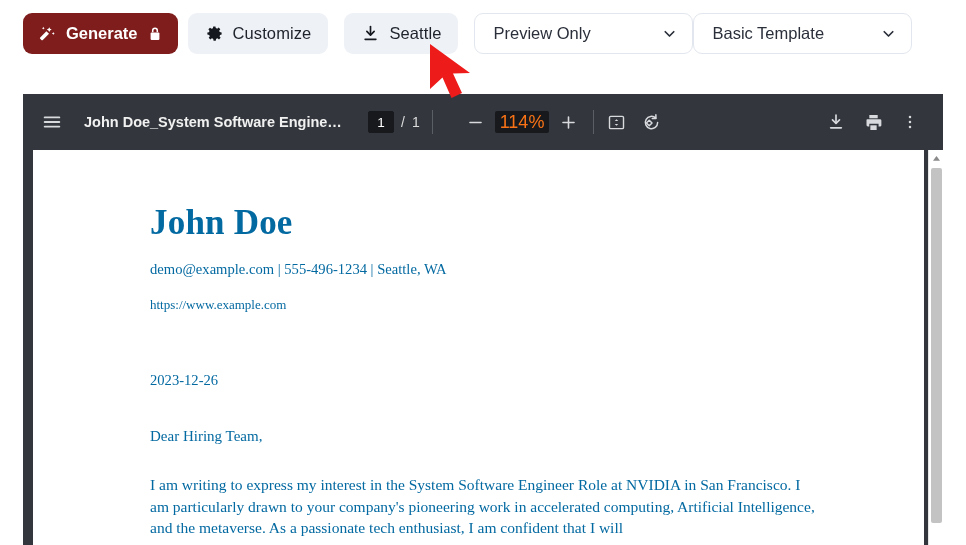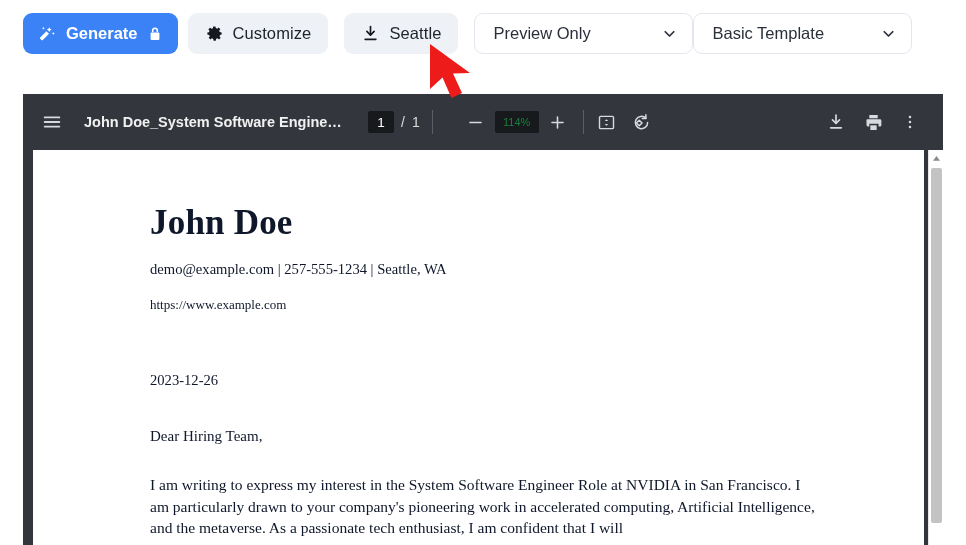--- a/index.html
+++ b/index.html
@@ -36,21 +36,21 @@
     gap: 9px;
     padding: 0 17px;
     box-sizing: border-box;
     font-size: 16.5px;
     cursor: pointer;
     user-select: none;
     white-space: nowrap;
     border: none;
   }
   .btn-generate {
-    background: #3b82f6;
+    background: #7f1d1d;
     color: #ffffff;
     font-weight: 700;
     margin-right: 10px;
     padding: 0 15px;
   }
   .btn-plain {
     background: #eef1f6;
     color: #1d222b;
     font-weight: 400;
     margin-right: 16px;
@@ -143,22 +143,22 @@
   .zoom-btn {
     width: 26px; height: 26px;
     display: inline-flex; align-items: center; justify-content: center;
     cursor: pointer; flex: none;
   }
   #zoom-level {
     min-width: 44px;
     height: 22px;
     background: #17191c;
     border-radius: 2px;
-    color: #15803d;
-    font-size: 11px;
+    color: #f97316;
+    font-size: 18px;
     display: inline-flex;
     align-items: center;
     justify-content: center;
     padding: 0 5px;
     box-sizing: border-box;
     cursor: text;
   }
   #zoom-controls { display: flex; align-items: center; gap: 6px; margin-left: 18px; }
   #pdf-toolbar-right { margin-left: auto; display: flex; align-items: center; gap: 17px; padding-right: 10px; }
   .tool-icon { cursor: pointer; display: inline-flex; }
@@ -180,21 +180,21 @@
     height: 395px;
     background: #ffffff;
     overflow: hidden;
   }
   #resume-content {
     position: absolute;
     left: 117px;
     top: 0;
     width: 700px;
     font-family: "Liberation Serif", serif;
-    color: #0f172a;
+    color: #0369a1;
   }
   #candidate-name {
     font-size: 35px;
     font-weight: 700;
     margin: 0;
     padding-top: 53px;
     letter-spacing: .2px;
   }
   #contact-line {
     font-size: 14.6px;
@@ -399,21 +399,21 @@
         </svg>
       </span>
     </span>
 
   </div>
 
   <div id="pdf-canvas-area">
     <div id="document-page">
       <div id="resume-content">
         <div id="candidate-name">John Doe</div>
-        <div id="contact-line">demo@example.com  | 257-555-1234  | Seattle, WA</div>
+        <div id="contact-line">demo@example.com  | 555-496-1234  | Seattle, WA</div>
         <div id="website-line">https://www.example.com</div>
         <div id="letter-date">2023-12-26</div>
         <div id="letter-greeting">Dear Hiring Team,</div>
         <div id="letter-body">I am writing to express my interest in the System Software Engineer Role at NVIDIA in San Francisco. I am particularly drawn to your company's pioneering work in accelerated computing, Artificial Intelligence, and the metaverse. As a passionate tech enthusiast, I am confident that I will</div>
       </div>
     </div>
   </div>
 
   <div id="pdf-scrollbar">
     <div id="scrollbar-up-button">

